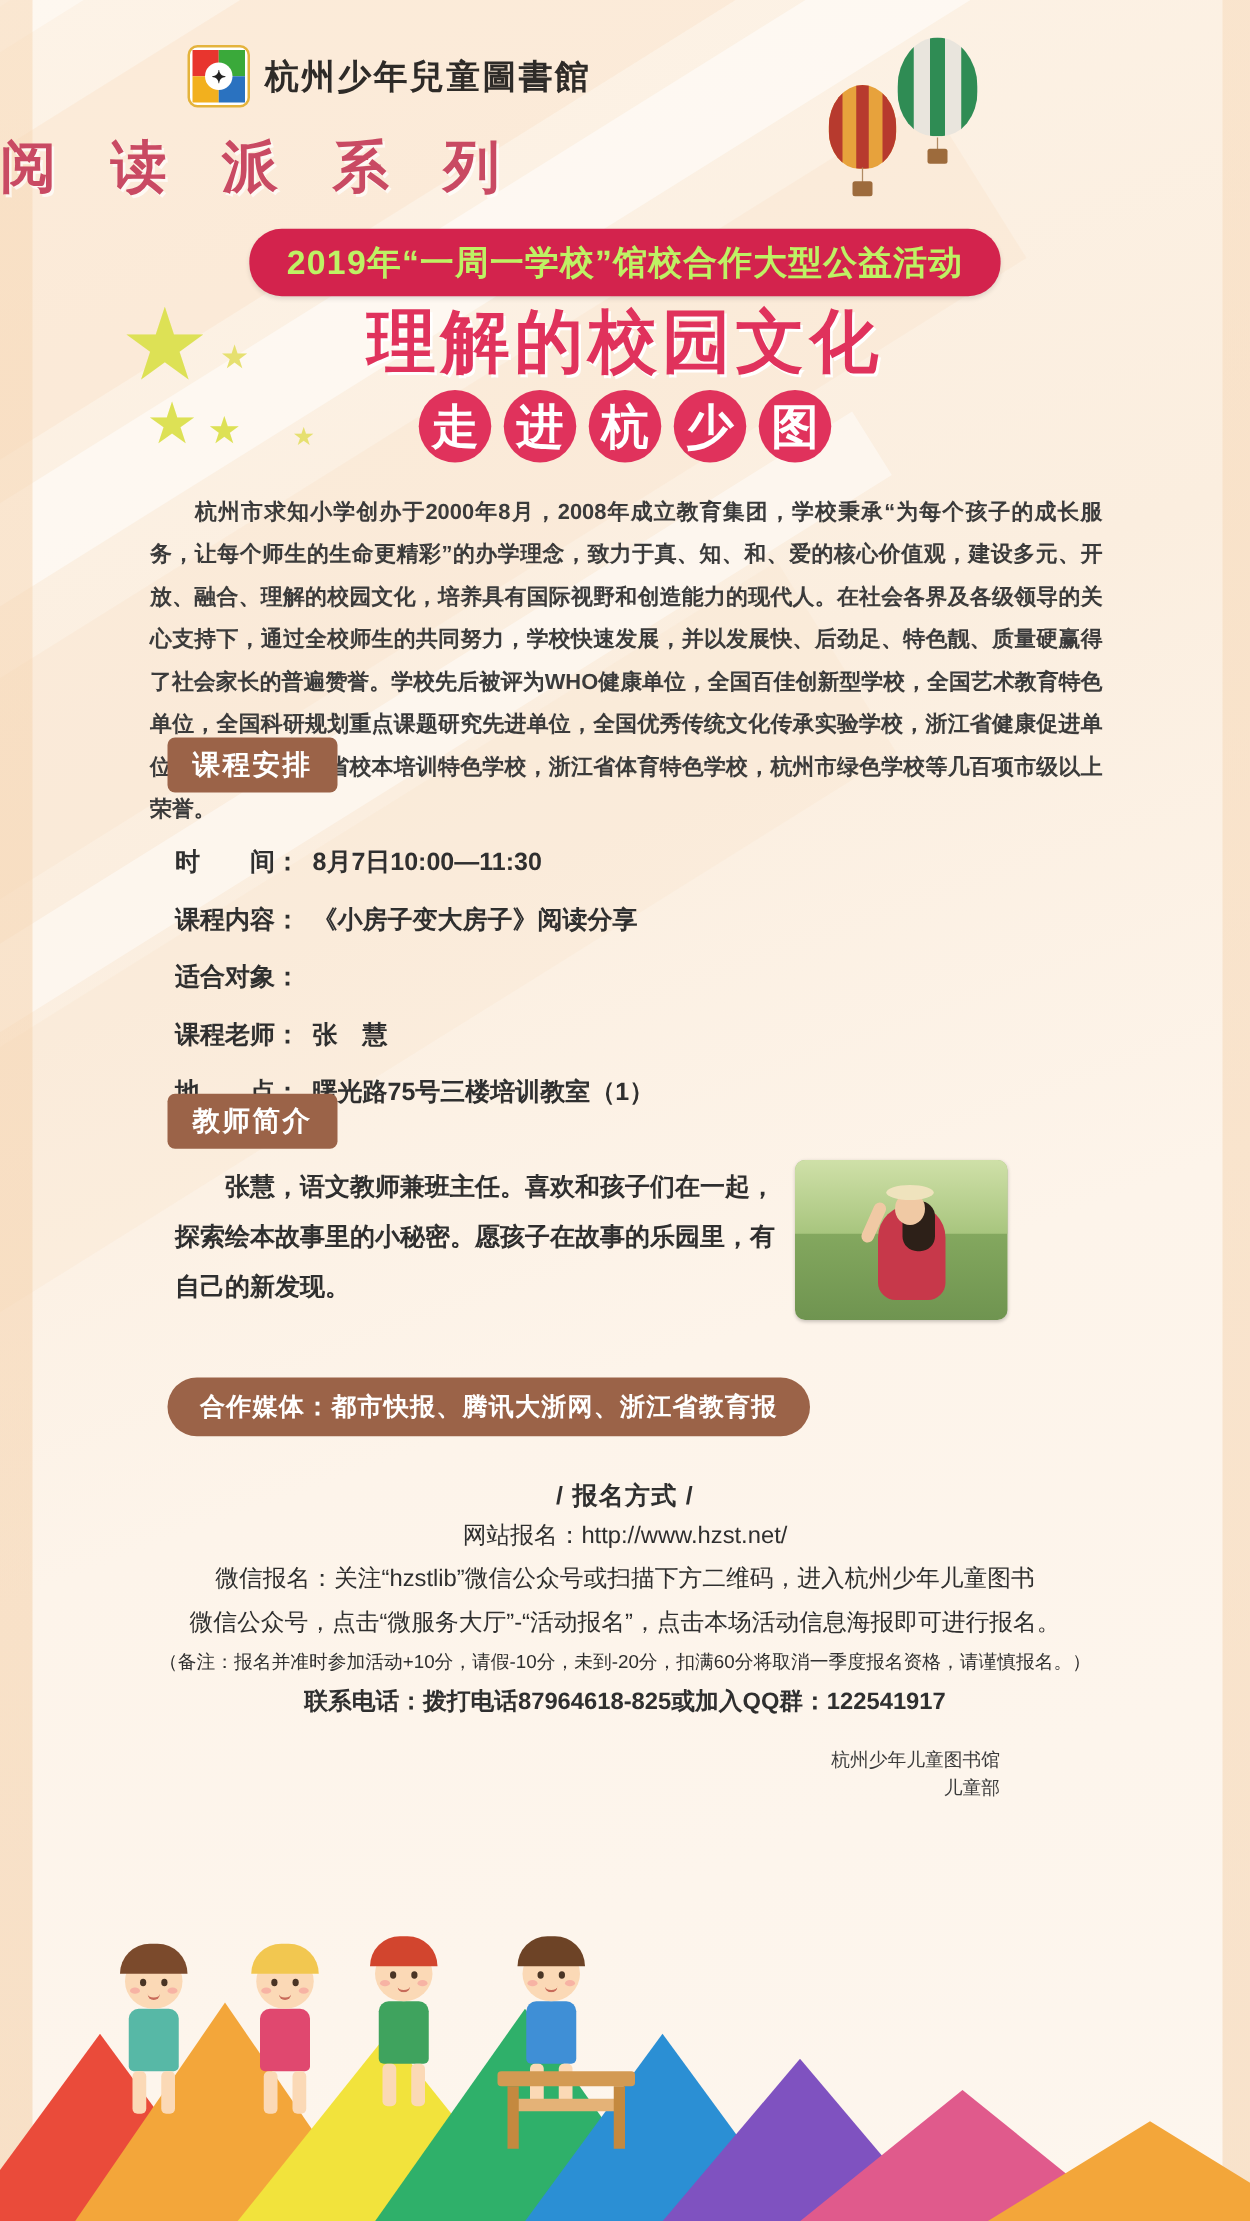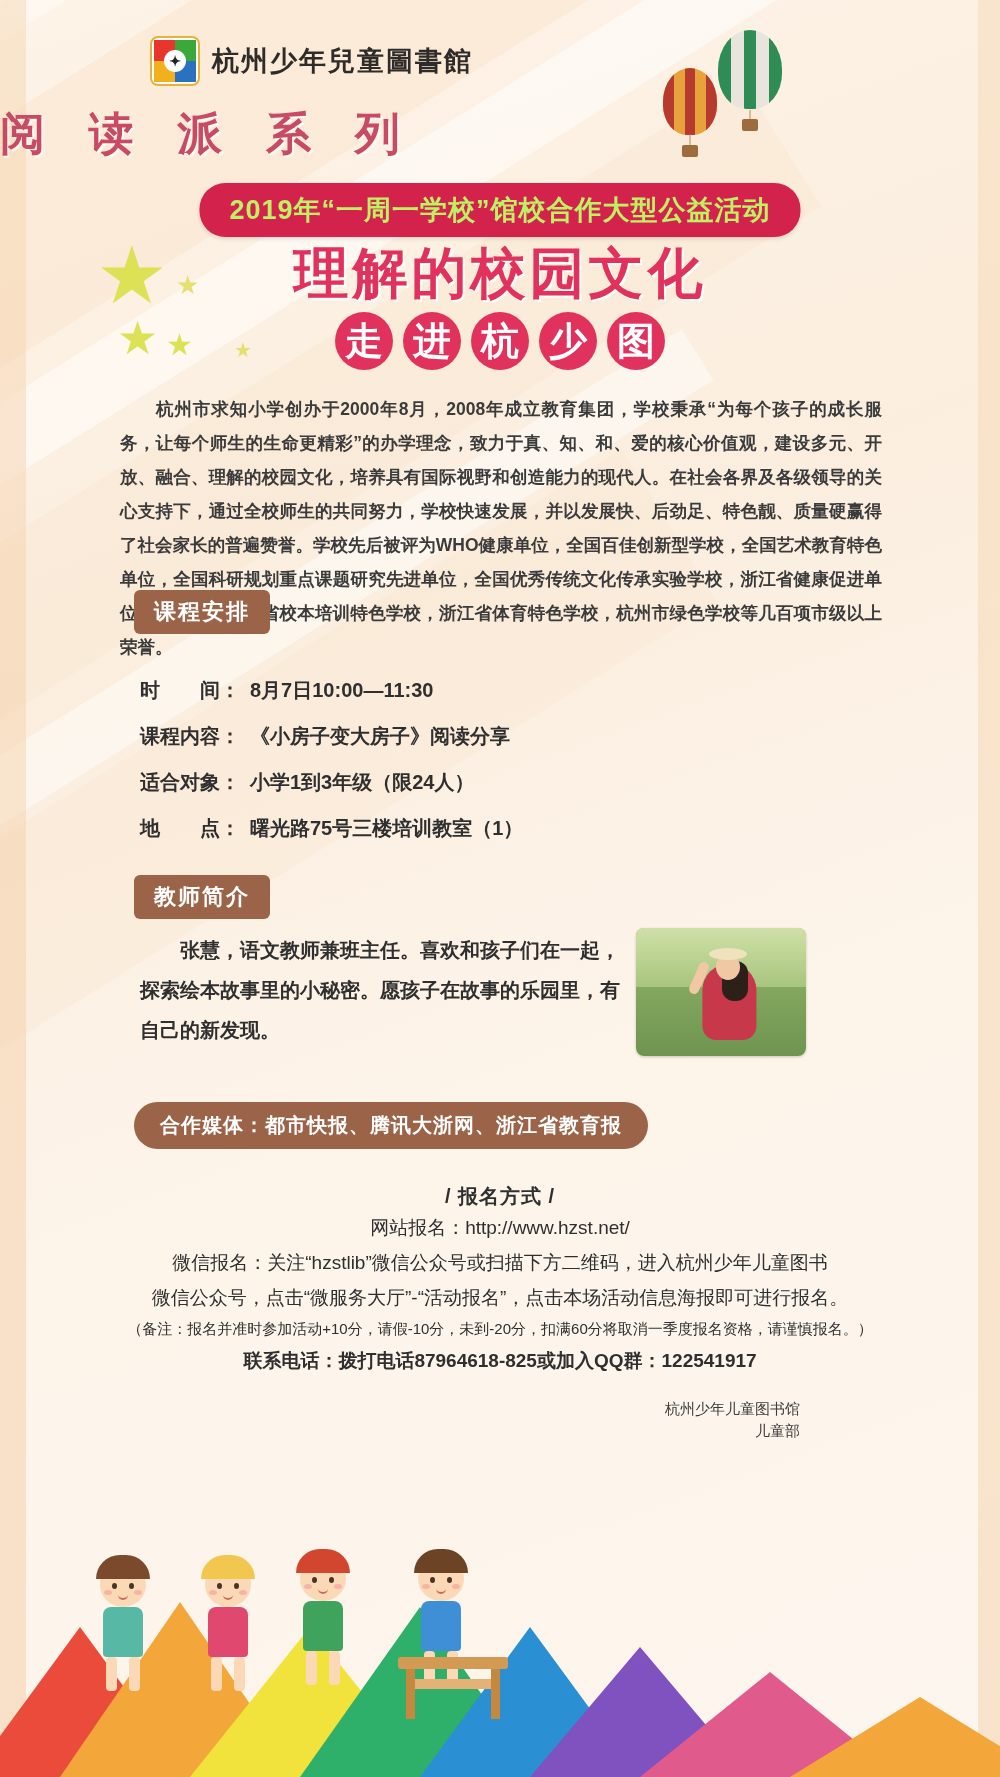--- a/index.html
+++ b/index.html
@@ -477,21 +477,24 @@
     <div class="row">
       <div class="lbl">时　　间：</div>
       <div class="val">8月7日10:00—11:30</div>
     </div>
     <div class="row">
       <div class="lbl">课程内容：</div>
       <div class="val">《小房子变大房子》阅读分享</div>
     </div>
     <div class="row">
       <div class="lbl">适合对象：</div>
-      <div class="val">小学1到3年级（限24人）</div>
+    </div>
+    <div class="row">
+      <div class="lbl">课程老师：</div>
+      <div class="val">张　慧</div>
     </div>
     <div class="row">
       <div class="lbl">地　　点：</div>
       <div class="val">曙光路75号三楼培训教室（1）</div>
     </div>
   </div>
 
   <div class="section-tag tag-teacher">教师简介</div>
   <div class="teacher-text">张慧，语文教师兼班主任。喜欢和孩子们在一起，探索绘本故事里的小秘密。愿孩子在故事的乐园里，有自己的新发现。</div>
   <div class="teacher-photo">

